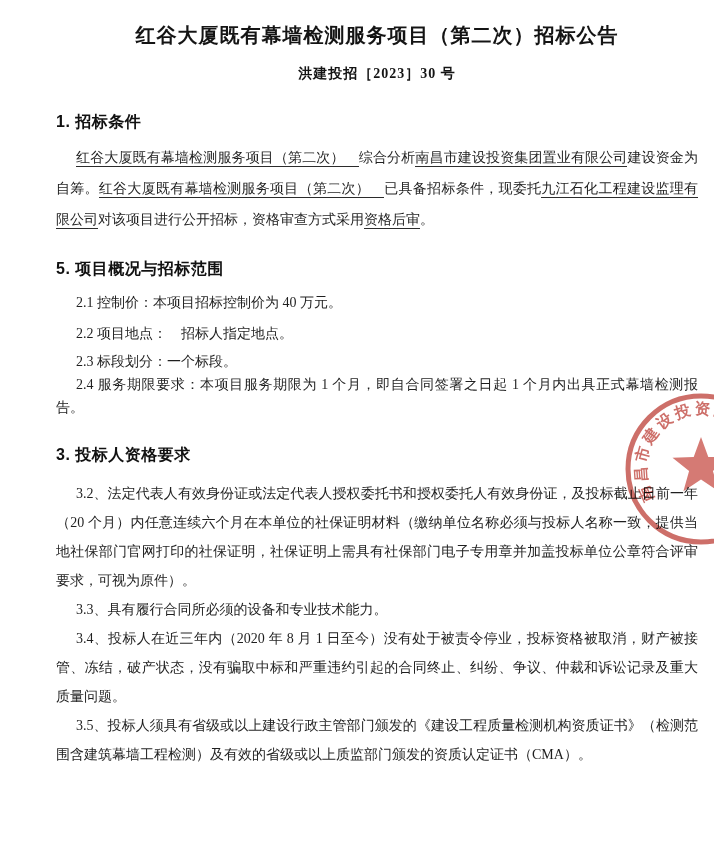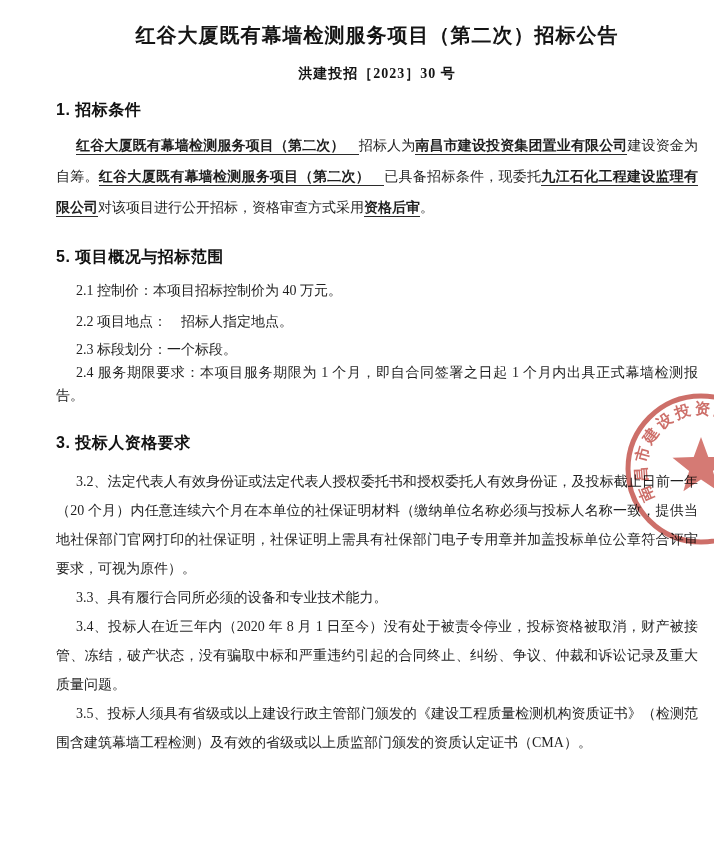--- a/index.html
+++ b/index.html
@@ -34,30 +34,30 @@
     margin-top: 16px;
     color: #141414;
   }
   h3.sec-heading {
     font-family: "Liberation Sans", "DejaVu Sans", sans-serif;
     font-size: 16px;
     font-weight: bold;
     color: #111111;
     letter-spacing: 0.5px;
   }
-  .h-1 { margin-top: 17px; }
+  .h-1 { margin-top: 29px; }
   .h-2 { margin-top: 24px; }
   .h-3 { margin-top: 26px; }
   .body-text { font-size: 14px; text-align: justify; }
   .s1-para {
     margin-top: 9px;
     line-height: 31px;
     text-indent: 20px;
   }
-  .u { border-bottom: 1px solid #2b2b2b; padding-bottom: 1px; font-weight: bold; }
+  .u { border-bottom: 1px solid #2b2b2b; padding-bottom: 1px; }
   .s2-items { margin-top: 11px; }
   .s2-items p {
     line-height: 23px;
     text-indent: 20px;
   }
   .s2-items p.gap-lg { margin-bottom: 8px; }
   .s2-items p.gap-md { margin-bottom: 5px; }
   .s3-items { margin-top: 13px; }
   .s3-items p {
     line-height: 29px;
@@ -82,21 +82,21 @@
 </style>
 </head>
 <body>
 
 <div class="page">
 
   <div class="doc-title">红谷大厦既有幕墙检测服务项目（第二次）招标公告</div>
   <div class="doc-number">洪建投招［2023］30 号</div>
 
   <h3 class="sec-heading h-1">1. 招标条件</h3>
-  <p class="body-text s1-para"><span class="u">红谷大厦既有幕墙检测服务项目（第二次）　</span><span>招标人为</span><span class="u">南昌市建设投资集团置业有限公司</span><span>建设资金为自筹。</span><span class="u">红谷大厦既有幕墙检测服务项目（第二次）　</span><span>已具备招标条件，现委托</span><span class="u">九江石化工程建设监理有限公司</span><span>对该项目进行公开招标，资格审查方式采用</span><span class="u">资格后审</span><span>。</span></p>
+  <p class="body-text s1-para"><span class="u">红谷大厦既有幕墙检测服务项目（第二次）　</span><span>综合分析</span><span class="u">南昌市建设投资集团置业有限公司</span><span>建设资金为自筹。</span><span class="u">红谷大厦既有幕墙检测服务项目（第二次）　</span><span>已具备招标条件，现委托</span><span class="u">九江石化工程建设监理有限公司</span><span>对该项目进行公开招标，资格审查方式采用</span><span class="u">资格后审</span><span>。</span></p>
 
   <h3 class="sec-heading h-2">5. 项目概况与招标范围</h3>
   <div class="body-text s2-items">
     <p class="gap-lg">2.1 控制价：本项目招标控制价为 40 万元。</p>
     <p class="gap-md">2.2 项目地点：　招标人指定地点。</p>
     <p>2.3 标段划分：一个标段。</p>
     <p>2.4 服务期限要求：本项目服务期限为 1 个月，即自合同签署之日起 1 个月内出具正式幕墙检测报告。</p>
   </div>
 
   <h3 class="sec-heading h-3">3. 投标人资格要求</h3>

